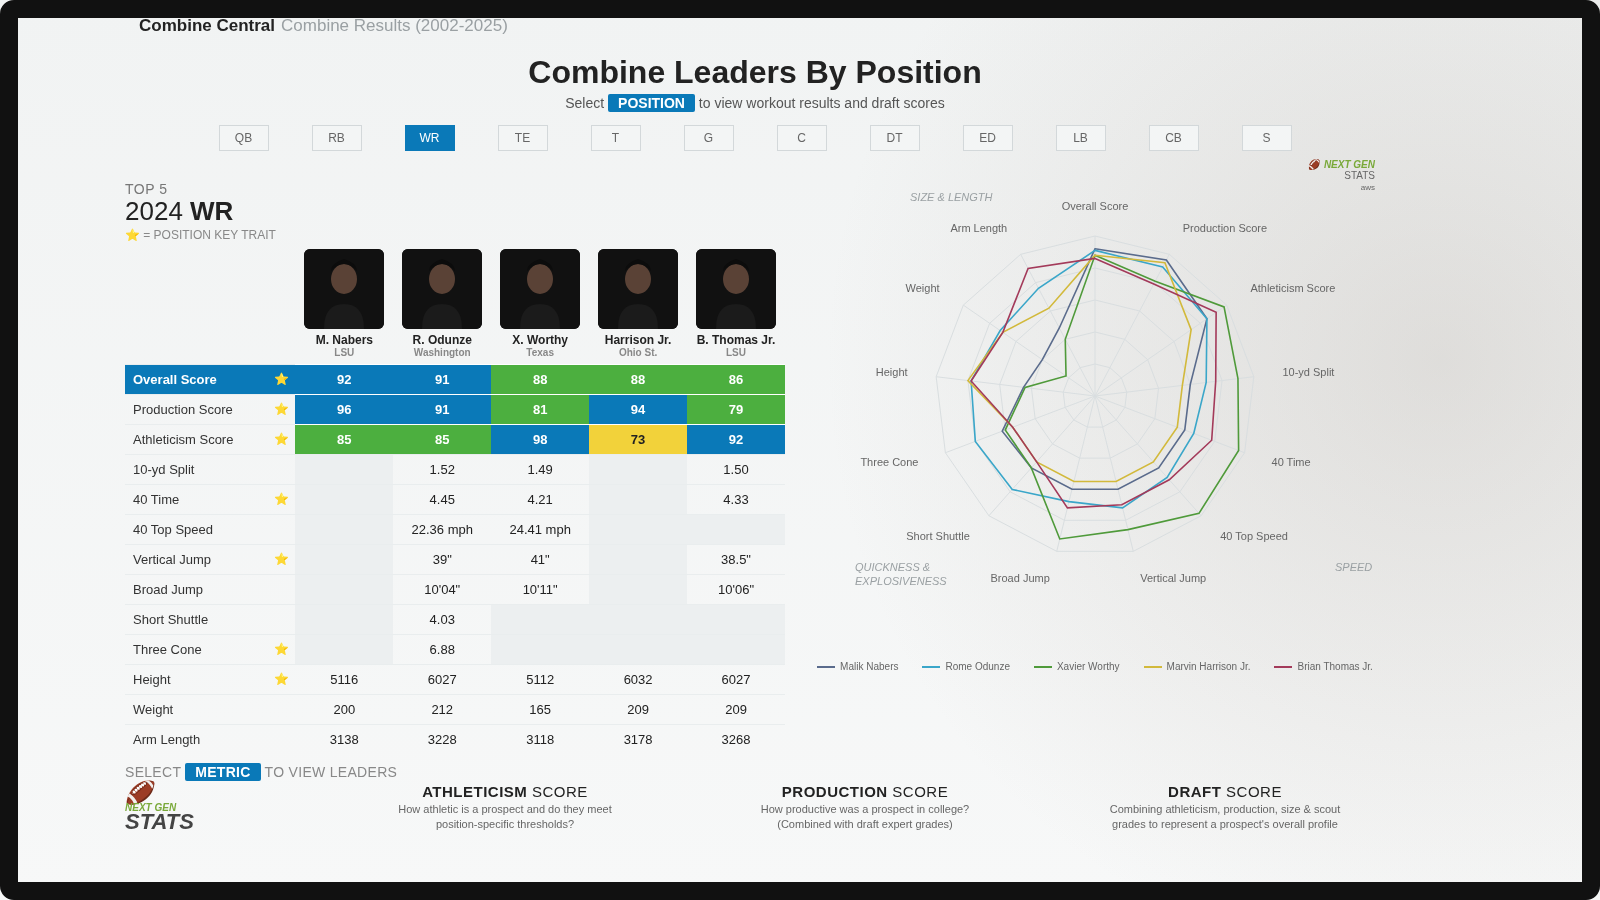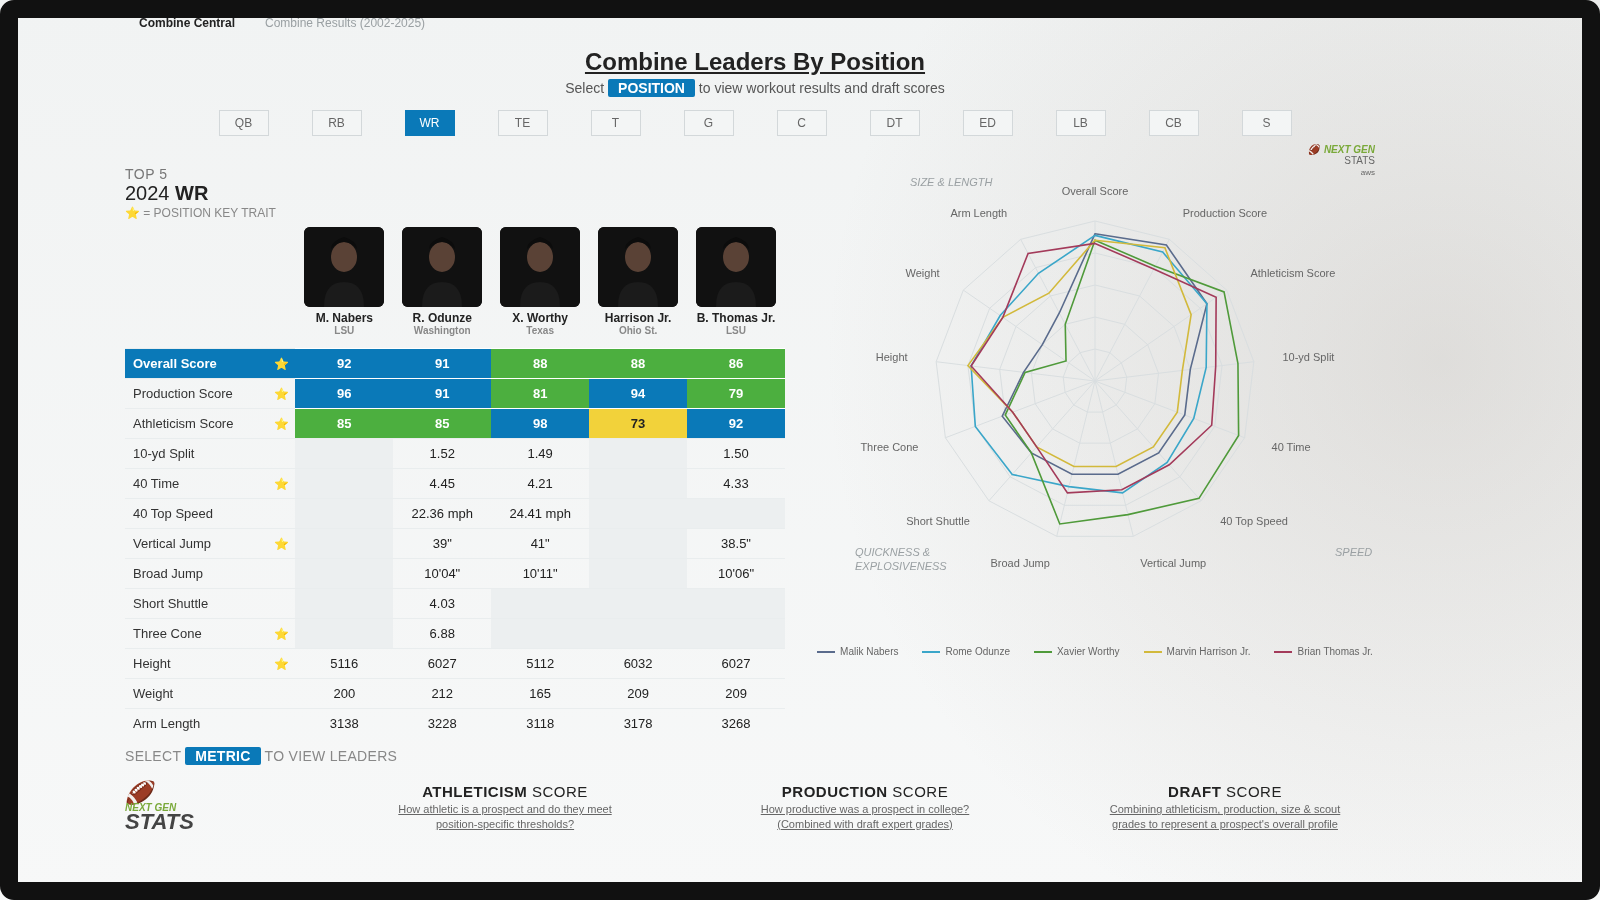--- a/index.html
+++ b/index.html
@@ -2,44 +2,44 @@
 <html><head>
 <meta charset="utf-8">
 <style>
   html,body{margin:0;padding:0;font-family:-apple-system,BlinkMacSystemFont,"Segoe UI",Arial,sans-serif;background:#e8ecec;color:#222;}
   .frame{width:1600px;height:900px;position:relative;overflow:hidden;background:linear-gradient(#f1f3f3,#f7f8f8);}
   .tablet-bezel{position:absolute;inset:0;border:18px solid #111;border-radius:14px;pointer-events:none;}
   .bg-blur{position:absolute;inset:0;background:radial-gradient(circle at 90% 40%,rgba(160,150,140,.25),transparent 40%);}
 
   .content{position:absolute;left:125px;top:10px;width:1260px;}
 
-  .tabs{display:flex;gap:30px;font-size:12px;padding:6px 14px;}
+  .tabs{display:flex;gap:6px;font-size:17px;padding:6px 14px;}
   .tab{color:#9aa0a3;cursor:pointer;}
   .tab.active{color:#222;font-weight:600;}
 
   .headline{text-align:center;margin-top:12px;}
-  .headline h1{margin:0;font-size:24px;font-weight:700;text-decoration:underline;}
+  .headline h1{margin:0;font-size:32px;font-weight:700;}
   .subhead{font-size:14px;color:#555;margin-top:4px;}
   .pill-inline{background:#0a79b8;color:#fff;padding:1px 10px;border-radius:2px;font-weight:600;}
 
   .pos-row{display:flex;justify-content:center;margin-top:14px;gap:43px;}
   .pos-btn{width:48px;height:24px;border:1px solid #d3d8da;font-size:12px;color:#666;background:#f3f5f5;display:flex;align-items:center;justify-content:center;cursor:pointer;}
   .pos-btn.active{background:#0a79b8;color:#fff;border-color:#0a79b8;}
 
   .main-row{display:flex;margin-top:30px;align-items:flex-start;gap:20px;}
 
   
   .tbl-wrap{width:660px;}
   .top5{font-size:14px;color:#777;letter-spacing:.5px;}
-  .year-line{font-size:20px;font-weight:400;line-height:1.1;}
+  .year-line{font-size:26px;font-weight:400;line-height:1.1;}
   .year-line b{font-weight:700;}
   .legend{font-size:12px;color:#888;margin-top:2px;}
 
   table{border-collapse:collapse;width:100%;margin-top:6px;font-size:13px;}
-  th.player{width:97px;text-align:center;vertical-align:bottom;padding-bottom:12px;}
+  th.player{width:97px;text-align:center;vertical-align:bottom;padding-bottom:6px;}
   th.label-col{width:175px;}
   .headshot{width:80px;height:80px;border-radius:6px;background:#1c1c1c;margin:0 auto 4px;position:relative;overflow:hidden;}
   .silhouette{position:absolute;inset:0;}
   .p-name{font-size:12px;font-weight:600;}
   .p-school{font-size:10px;color:#888;}
 
   tbody td{text-align:center;height:27px;border-top:1px solid #e9edee;}
   tbody td.label{text-align:left;padding-left:8px;position:relative;color:#333;}
   tbody tr.sel td.label{background:#0a79b8;color:#fff;font-weight:600;}
   .star-cell{position:absolute;right:6px;top:50%;transform:translateY(-50%);color:#e5b400;font-size:12px;}
@@ -61,21 +61,21 @@
   .legend-row span{display:flex;align-items:center;gap:5px;}
   .swatch{width:18px;height:2px;display:inline-block;}
 
   
   .footer{position:absolute;left:125px;bottom:68px;width:1260px;display:flex;align-items:flex-start;gap:40px;}
   .foot-logo{width:180px;font-size:22px;font-style:italic;font-weight:800;color:#444;line-height:.9;}
   .foot-logo small{font-size:10px;color:#7aa93a;display:block;}
   .foot-col{text-align:center;flex:1;}
   .foot-col h3{margin:0;font-size:15px;font-weight:400;letter-spacing:.5px;}
   .foot-col h3 b{font-weight:700;}
-  .foot-col p{margin:2px 0 0;font-size:11px;color:#666;line-height:1.3;text-decoration:underline;}
+  .foot-col p{margin:2px 0 0;font-size:11px;color:#666;line-height:1.3;}
 </style>
 </head>
 <body>
 
 <div class="frame">
   <div class="bg-blur"></div>
   <div class="content">
 
     <div class="tabs">
       <div class="tab active">Combine Central</div>

